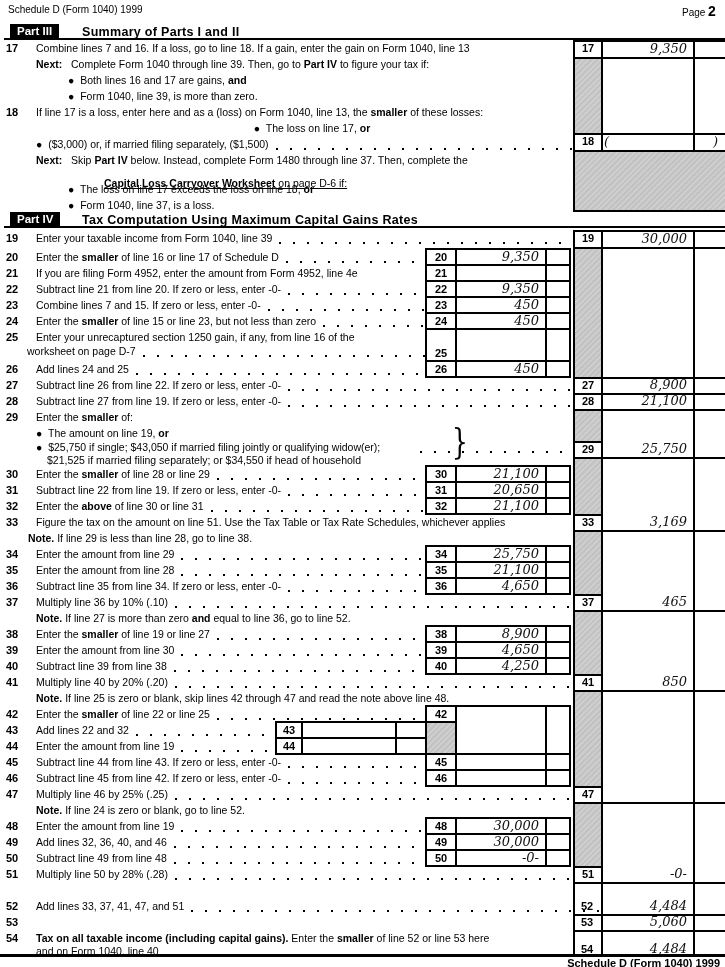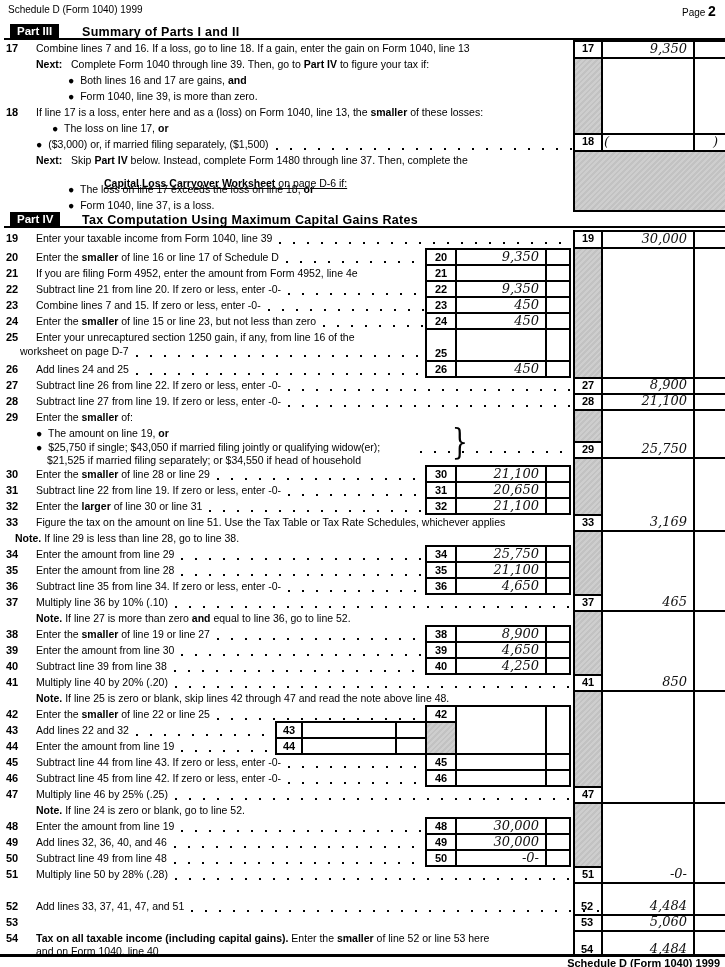--- a/index.html
+++ b/index.html
@@ -58,46 +58,46 @@
     <span class="bartitle" style="left:72px;">Tax Computation Using Maximum Capital Gains Rates</span>
   </div>
   <div class="hline" style="left:4px;top:226px;width:721px;"></div>
 
   <div id="rows">
       <div class="row" style="top: 41px; width: 568px; padding-left: 36px;"><span class="lnum">17</span><span class="seg"><span>Combine lines 7 and 16. If a loss, go to line 18. If a gain, enter the gain on Form 1040, line 13</span></span></div>
       <div class="row" style="top: 57px; width: 568px; padding-left: 36px;"><span class="seg"><b>Next:</b><span>   Complete Form 1040 through line 39. Then, go to </span><b>Part IV</b><span> to figure your tax if:</span></span></div>
       <div class="row" style="top: 73px; width: 568px; padding-left: 68px;"><span class="seg"><span>●  Both lines 16 and 17 are gains, </span><b>and</b></span></div>
       <div class="row" style="top: 89px; width: 568px; padding-left: 68px;"><span class="seg"><span>●  Form 1040, line 39, is more than zero.</span></span></div>
       <div class="row" style="top: 105px; width: 568px; padding-left: 36px;"><span class="lnum">18</span><span class="seg"><span>If line 17 is a loss, enter here and as a (loss) on Form 1040, line 13, the </span><b>smaller</b><span> of these losses:</span></span></div>
-      <div class="row" style="top: 121px; width: 568px; padding-left: 52px;"><span class="seg"><span>●  The loss on line 17, </span><b>or</b></span></div>
+      <div class="row" style="top: 121px; width: 568px; padding-left: 28px; justify-content: center;"><span class="seg"><span>●  The loss on line 17, </span><b>or</b></span></div>
       <div class="row" style="top: 137px; width: 568px; padding-left: 36px;"><span class="seg"><span>●  ($3,000) or, if married filing separately, ($1,500)</span></span><span class="dots"></span></div>
       <div class="row" style="top: 153px; width: 568px; padding-left: 36px;"><span class="seg"><b>Next:</b><span>   Skip </span><b>Part IV</b><span> below. Instead, complete Form 1480 through line 37. Then, complete the</span></span></div>
       <div class="row" style="top: 176px; width: 568px; padding-left: 104px; text-decoration: underline;"><span class="seg"><b>Capital Loss Carryover Worksheet</b><span> on page D-6 if:</span></span></div>
       <div class="row" style="top: 182px; width: 568px; padding-left: 68px;"><span class="seg"><span>●  The loss on line 17 exceeds the loss on line 18, </span><b>or</b></span></div>
       <div class="row" style="top: 198px; width: 568px; padding-left: 68px;"><span class="seg"><span>●  Form 1040, line 37, is a loss.</span></span></div>
       <div class="row" style="top: 231px; width: 568px; padding-left: 36px;"><span class="lnum">19</span><span class="seg"><span>Enter your taxable income from Form 1040, line 39</span></span><span class="dots"></span></div>
       <div class="row" style="top: 250px; width: 421px; padding-left: 36px;"><span class="lnum">20</span><span class="seg"><span>Enter the </span><b>smaller</b><span> of line 16 or line 17 of Schedule D</span></span><span class="dots"></span></div>
       <div class="row" style="top: 266px; width: 421px; padding-left: 36px;"><span class="lnum">21</span><span class="seg"><span>If you are filing Form 4952, enter the amount from Form 4952, line 4e</span></span></div>
       <div class="row" style="top: 282px; width: 421px; padding-left: 36px;"><span class="lnum">22</span><span class="seg"><span>Subtract line 21 from line 20. If zero or less, enter -0-</span></span><span class="dots"></span></div>
       <div class="row" style="top: 298px; width: 421px; padding-left: 36px;"><span class="lnum">23</span><span class="seg"><span>Combine lines 7 and 15. If zero or less, enter -0-</span></span><span class="dots"></span></div>
       <div class="row" style="top: 314px; width: 421px; padding-left: 36px;"><span class="lnum">24</span><span class="seg"><span>Enter the </span><b>smaller</b><span> of line 15 or line 23, but not less than zero</span></span><span class="dots"></span></div>
       <div class="row" style="top: 330px; width: 421px; padding-left: 36px;"><span class="lnum">25</span><span class="seg"><span>Enter your unrecaptured section 1250 gain, if any, from line 16 of the</span></span></div>
-      <div class="row" style="top: 344px; width: 421px; padding-left: 20px;"><span class="seg"><span>worksheet on page D-7</span></span><span class="dots"></span></div>
+      <div class="row" style="top: 344px; width: 421px; padding-left: 27px;"><span class="seg"><span>worksheet on page D-7</span></span><span class="dots"></span></div>
       <div class="row" style="top: 362px; width: 421px; padding-left: 36px;"><span class="lnum">26</span><span class="seg"><span>Add lines 24 and 25</span></span><span class="dots"></span></div>
       <div class="row" style="top: 378px; width: 568px; padding-left: 36px;"><span class="lnum">27</span><span class="seg"><span>Subtract line 26 from line 22. If zero or less, enter -0-</span></span><span class="dots"></span></div>
       <div class="row" style="top: 394px; width: 568px; padding-left: 36px;"><span class="lnum">28</span><span class="seg"><span>Subtract line 27 from line 19. If zero or less, enter -0-</span></span><span class="dots"></span></div>
       <div class="row" style="top: 410px; width: 568px; padding-left: 36px;"><span class="lnum">29</span><span class="seg"><span>Enter the </span><b>smaller</b><span> of:</span></span></div>
       <div class="row" style="top: 426px; width: 568px; padding-left: 36px;"><span class="seg"><span>●  The amount on line 19, </span><b>or</b></span></div>
       <div class="row" style="top: 440px; width: 568px; padding-left: 36px;"><span class="seg"><span>●  $25,750 if single; $43,050 if married filing jointly or qualifying widow(er);</span></span><span class="dots" style="margin-left: 40px;"></span></div>
       <div class="row" style="top: 453px; width: 568px; padding-left: 47px;"><span class="seg"><span>$21,525 if married filing separately; or $34,550 if head of household</span></span></div>
       <div class="row" style="top: 467px; width: 421px; padding-left: 36px;"><span class="lnum">30</span><span class="seg"><span>Enter the </span><b>smaller</b><span> of line 28 or line 29</span></span><span class="dots"></span></div>
       <div class="row" style="top: 483px; width: 421px; padding-left: 36px;"><span class="lnum">31</span><span class="seg"><span>Subtract line 22 from line 19. If zero or less, enter -0-</span></span><span class="dots"></span></div>
-      <div class="row" style="top: 499px; width: 421px; padding-left: 36px;"><span class="lnum">32</span><span class="seg"><span>Enter the </span><b>larger</b><span> of line 30 or line 31</span></span><span class="dots"></span><span class="arrowg">►</span></div>
+      <div class="row" style="top: 499px; width: 421px; padding-left: 36px;"><span class="lnum">32</span><span class="seg"><span>Enter the </span><b>above</b><span> of line 30 or line 31</span></span><span class="dots"></span><span class="arrowg">►</span></div>
       <div class="row" style="top: 515px; width: 568px; padding-left: 36px;"><span class="lnum">33</span><span class="seg"><span>Figure the tax on the amount on line 51. Use the Tax Table or Tax Rate Schedules, whichever applies</span></span></div>
-      <div class="row" style="top: 531px; width: 568px; padding-left: 15px;"><span class="seg"><b>Note.</b><span> If line 29 is less than line 28, go to line 38.</span></span></div>
+      <div class="row" style="top: 531px; width: 568px; padding-left: 28px;"><span class="seg"><b>Note.</b><span> If line 29 is less than line 28, go to line 38.</span></span></div>
       <div class="row" style="top: 547px; width: 421px; padding-left: 36px;"><span class="lnum">34</span><span class="seg"><span>Enter the amount from line 29</span></span><span class="dots"></span></div>
       <div class="row" style="top: 563px; width: 421px; padding-left: 36px;"><span class="lnum">35</span><span class="seg"><span>Enter the amount from line 28</span></span><span class="dots"></span></div>
       <div class="row" style="top: 579px; width: 421px; padding-left: 36px;"><span class="lnum">36</span><span class="seg"><span>Subtract line 35 from line 34. If zero or less, enter -0-</span></span><span class="dots"></span><span class="arrowg">►</span></div>
       <div class="row" style="top: 595px; width: 568px; padding-left: 36px;"><span class="lnum">37</span><span class="seg"><span>Multiply line 36 by 10% (.10)</span></span><span class="dots"></span></div>
       <div class="row" style="top: 611px; width: 568px; padding-left: 36px;"><span class="seg"><b>Note.</b><span> If line 27 is more than zero </span><b>and</b><span> equal to line 36, go to line 52.</span></span></div>
       <div class="row" style="top: 627px; width: 421px; padding-left: 36px;"><span class="lnum">38</span><span class="seg"><span>Enter the </span><b>smaller</b><span> of line 19 or line 27</span></span><span class="dots"></span></div>
       <div class="row" style="top: 643px; width: 421px; padding-left: 36px;"><span class="lnum">39</span><span class="seg"><span>Enter the amount from line 30</span></span><span class="dots"></span></div>
       <div class="row" style="top: 659px; width: 421px; padding-left: 36px;"><span class="lnum">40</span><span class="seg"><span>Subtract line 39 from line 38</span></span><span class="dots"></span><span class="arrowg">►</span></div>
       <div class="row" style="top: 675px; width: 568px; padding-left: 36px;"><span class="lnum">41</span><span class="seg"><span>Multiply line 40 by 20% (.20)</span></span><span class="dots"></span></div>
       <div class="row" style="top: 691px; width: 568px; padding-left: 36px;"><span class="seg"><b>Note.</b><span> If line 25 is zero or blank, skip lines 42 through 47 and read the note above line 48.</span></span></div>

